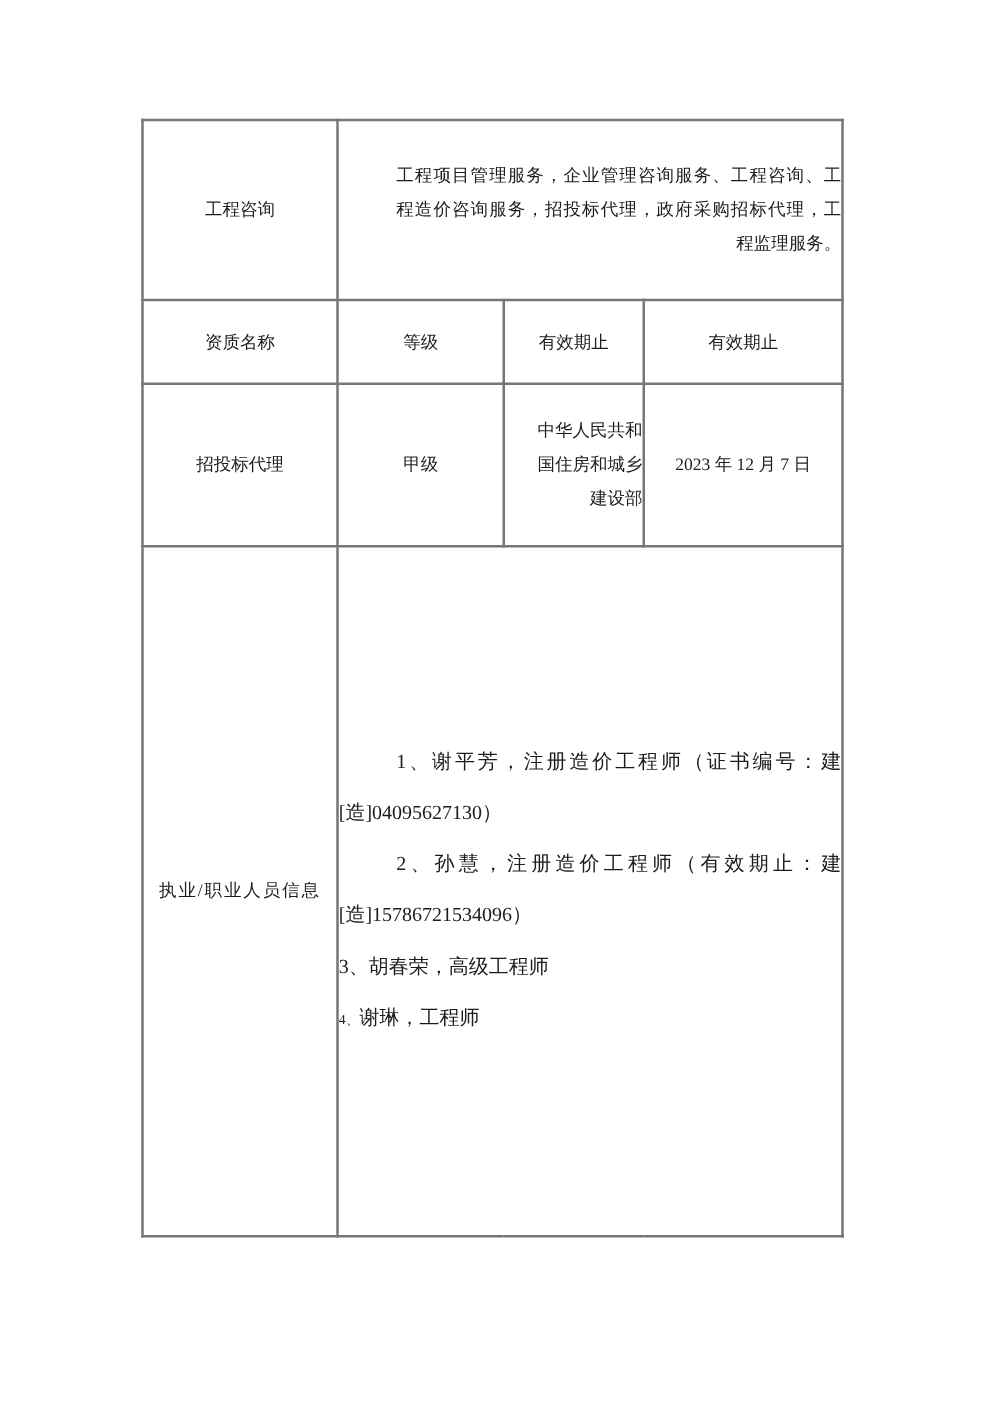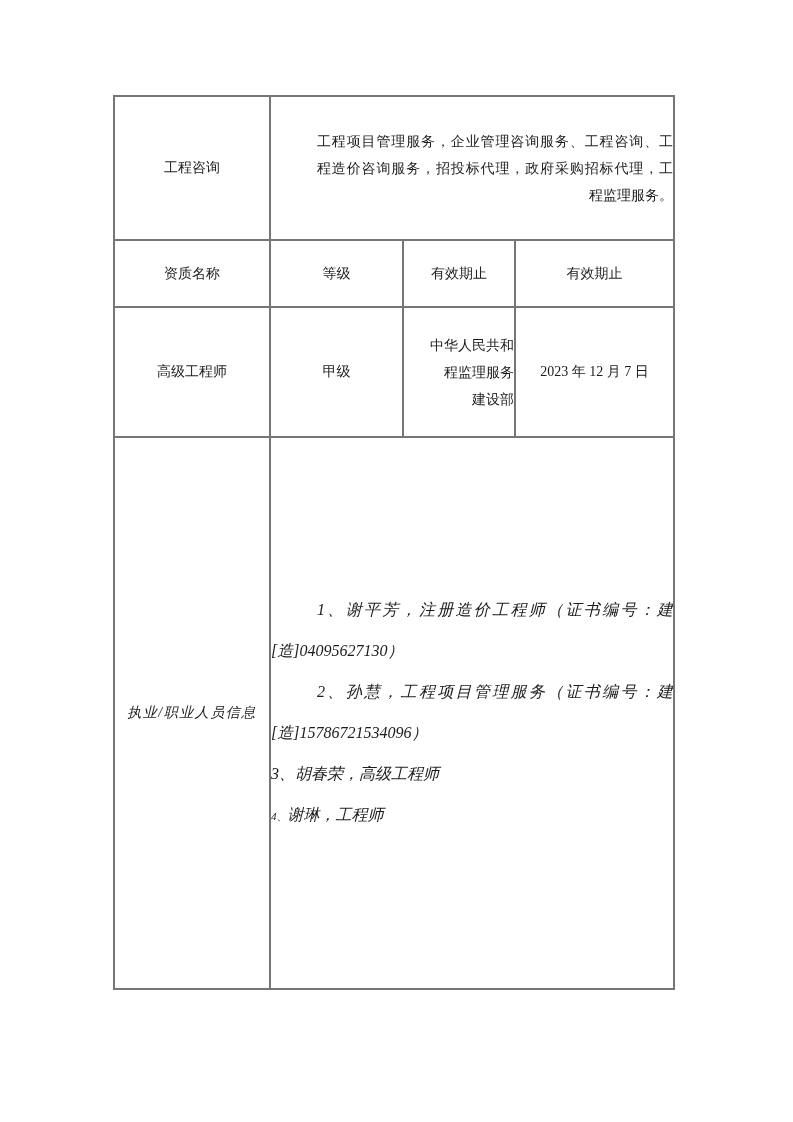--- a/index.html
+++ b/index.html
@@ -23,21 +23,21 @@
   table.doc-table td {
     border: 2px solid #767676;
     vertical-align: middle;
     font-size: 14px;
     padding: 0;
     overflow: hidden;
   }
   .row-scope td   { height: 142px; }
   .row-header td  { height: 65px; }
   .row-qual td    { height: 128px; }
-  .row-staff td   { height: 550px; font-style: italic; }
+  .row-staff td   { height: 550px; }
 
   .cell-center { text-align: center; }
 
   .scope-cell { padding: 0 6px; }
   .scope-line { line-height: 27px; text-align: right; }
 
   .justify {
     text-align: justify;
     text-align-last: justify;
     text-justify: inter-character;
@@ -88,38 +88,38 @@
     </tr>
 
     <tr class="row-header">
       <td class="cell-center">资质名称</td>
       <td class="cell-center">等级</td>
       <td class="cell-center">有效期止</td>
       <td class="cell-center">有效期止</td>
     </tr>
 
     <tr class="row-qual">
-      <td class="cell-center">高级工程师</td>
+      <td class="cell-center">招投标代理</td>
       <td class="cell-center">甲级</td>
       <td class="cell-center authority-cell">
         <div class="authority-line">中华人民共和</div>
-        <div class="authority-line">程监理服务</div>
+        <div class="authority-line">国住房和城乡</div>
         <div class="authority-line">建设部</div>
       </td>
       <td class="cell-center">2023 年 12 月 7 日</td>
     </tr>
 
     <tr class="row-staff">
       <td class="staff-label">
         <span>执业/职业人员信息</span>
       </td>
       <td colspan="3" class="staff-cell">
         <div class="staff-line justify"><span class="staff-num">1、</span><span>谢平芳，注册造价工程师（证书编号：建</span></div>
         <div class="staff-line"><span class="staff-num"></span><span>[造]04095627130）</span></div>
-        <div class="staff-line justify"><span class="staff-num">2、</span><span>孙慧，工程项目管理服务（证书编号：建</span></div>
+        <div class="staff-line justify"><span class="staff-num">2、</span><span>孙慧，注册造价工程师（有效期止：建</span></div>
         <div class="staff-line"><span class="staff-num"></span><span>[造]15786721534096）</span></div>
         <div class="staff-line"><span class="staff-num">3、</span><span>胡春荣，高级工程师</span></div>
         <div class="staff-line"><span class="staff-num small">4、</span><span>谢琳，工程师</span></div>
       </td>
     </tr>
   </tbody>
     </table>
 </div>
 
 </body></html>

